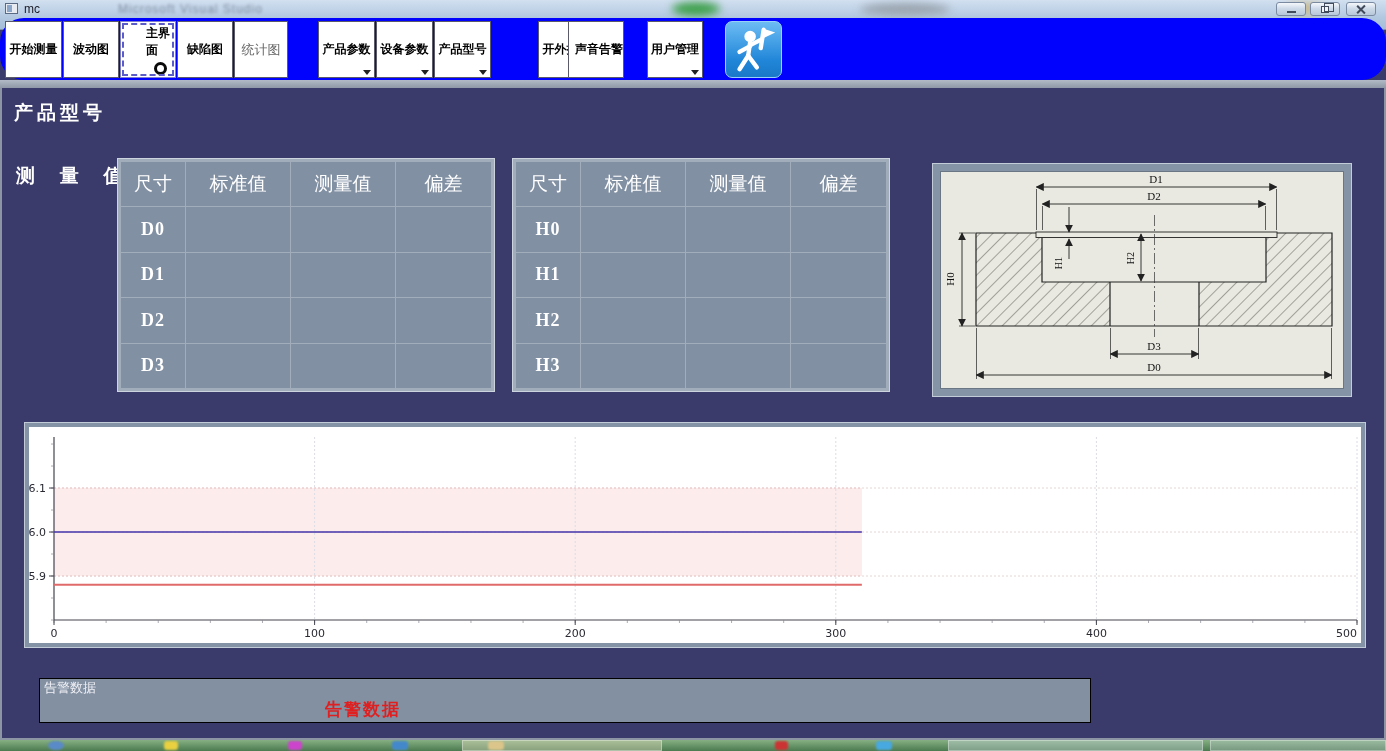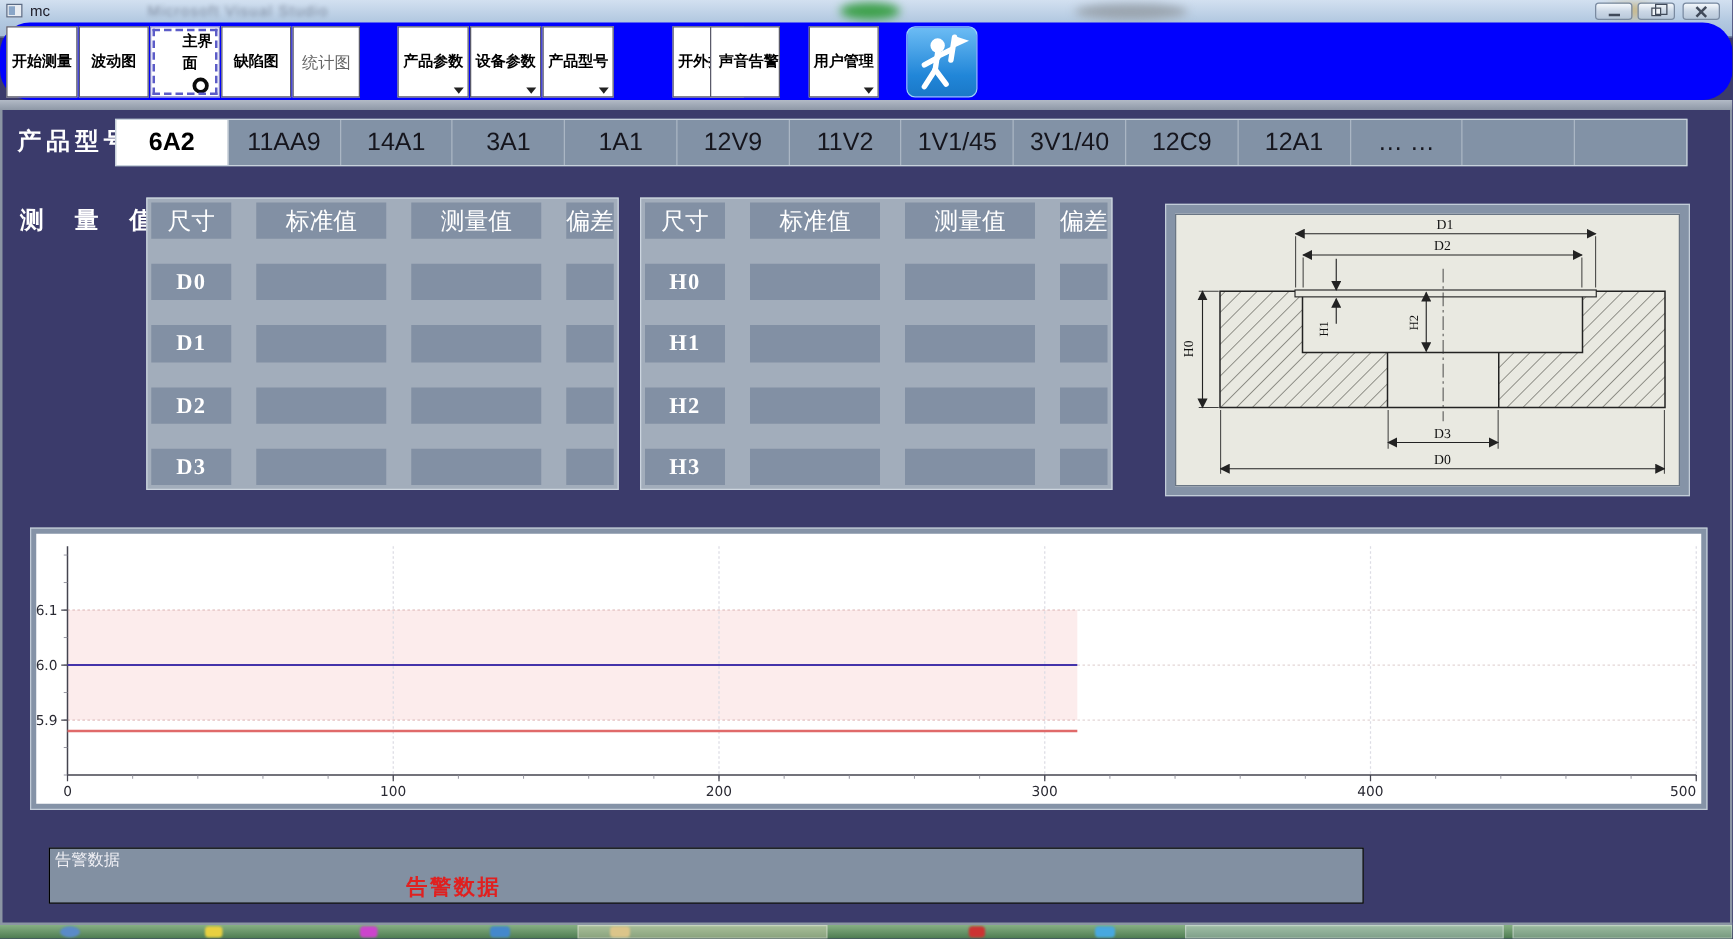--- a/index.html
+++ b/index.html
@@ -56,21 +56,21 @@
   .tabstrip { position:absolute; left:90px; top:7px; width:1258px; height:38px;
     background:#8292a6; border:1px solid #c8d2dc; display:flex; }
   .ptab { flex:1 1 0; display:flex; align-items:center; justify-content:center;
     font-size:20px; color:#15151d; border-right:1px solid #aab6c4; cursor:pointer; }
   .ptab:last-child { border-right:none; }
   .ptab.selected { background:#ffffff; color:#000; font-weight:bold; }
 
   
   .mtable { position:absolute; width:378px; height:234px; background:#a2adbb;
     border:1px solid #ccd5df; padding:3px; display:grid;
-    grid-template-columns:64px 104px 104px 1fr; grid-auto-rows:1fr; gap:20px; }
+    grid-template-columns:64px 104px 104px 1fr; grid-auto-rows:1fr; gap:1px; }
   .mcell { background:#8290a4; color:#fff; display:flex; align-items:center; justify-content:center;
     font-family:"Liberation Serif", serif; font-size:19px; }
   .mcell.dim { font-weight:bold; font-size:18px; letter-spacing:1px; }
 
   
   .diagram { position:absolute; left:930px; top:163px; width:420px; height:234px;
     background:#8593a7; border:1px solid #c2ccd8; padding:7px; }
   .diagram svg { display:block; background:#e9e9e1; }
 
   
@@ -171,36 +171,20 @@
         <path d="M39,7 L51,11 L38,17 Z" fill="#ffffff"></path>
       </svg>
     </div>
   </div>
 
   <div class="graystrip"></div>
 
   <div class="main">
 
     <span class="rowlabel" style="left:12px; top:12px; letter-spacing:4px;">产品型号</span>
-    <div class="tabstrip">
-      <div class="ptab selected">6A2</div>
-      <div class="ptab">11AA9</div>
-      <div class="ptab">14A1</div>
-      <div class="ptab">3A1</div>
-      <div class="ptab">1A1</div>
-      <div class="ptab">12V9</div>
-      <div class="ptab">11V2</div>
-      <div class="ptab">1V1/45</div>
-      <div class="ptab">3V1/40</div>
-      <div class="ptab">12C9</div>
-      <div class="ptab">12A1</div>
-      <div class="ptab">… …</div>
-      <div class="ptab"></div>
-      <div class="ptab"></div>
-    </div>
 
     <span class="rowlabel" style="left:14px; top:75px; letter-spacing:10px;">测 量 值</span>
 
     <div class="mtable" style="left:115px; top:70px;">
       <div class="mcell">尺寸</div>
       <div class="mcell">标准值</div>
       <div class="mcell">测量值</div>
       <div class="mcell">偏差</div>
 
       <div class="mcell dim">D0</div>

